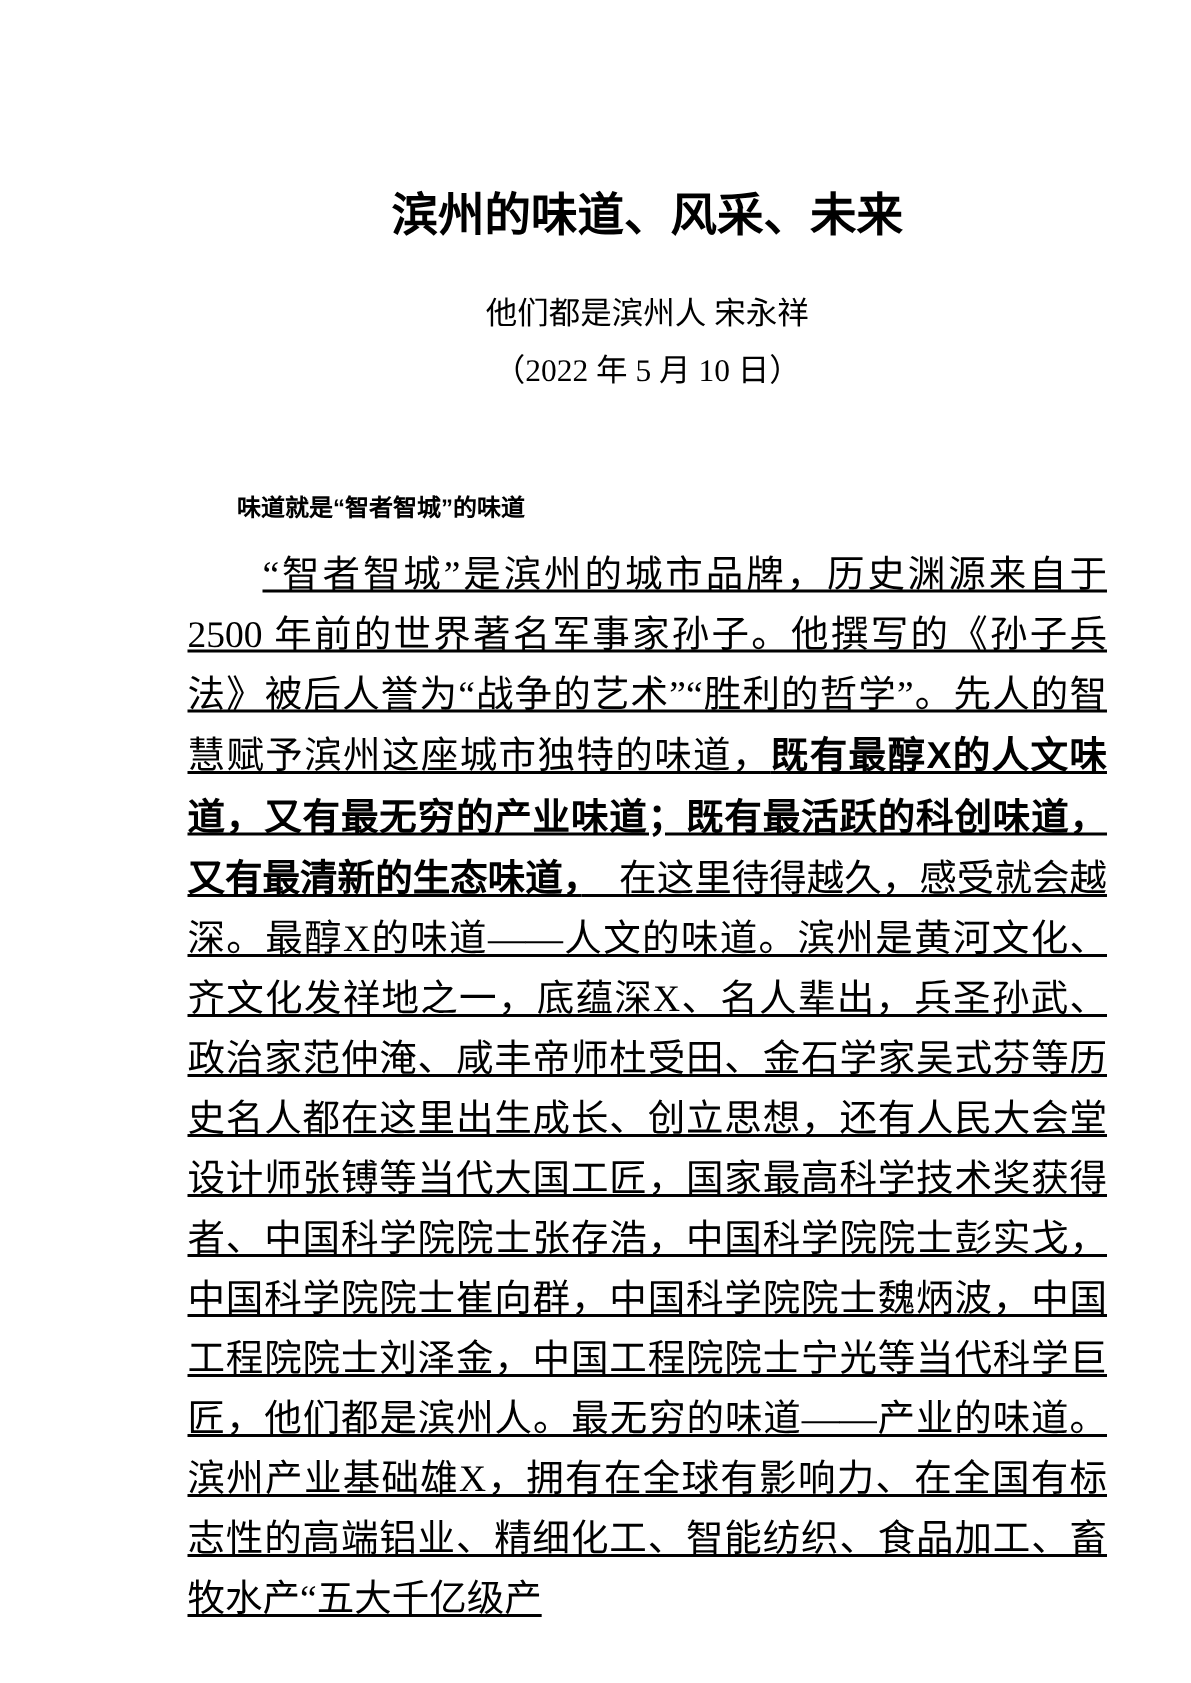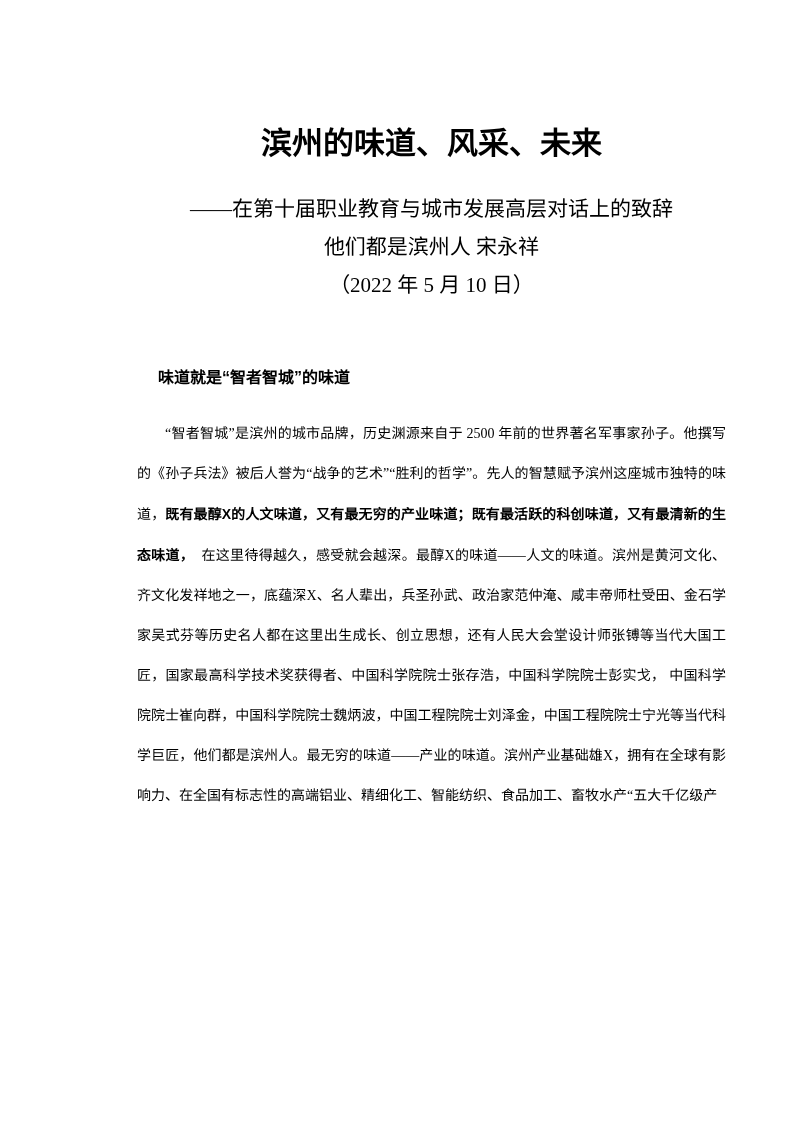--- a/index.html
+++ b/index.html
@@ -39,40 +39,40 @@
   }
   .section-heading {
     margin: 54px 0 0 0;
     text-indent: 37px;
     font-size: 16px;
     line-height: 40px;
     font-weight: 700;
     font-family: "Liberation Sans", "DejaVu Sans", sans-serif;
   }
   .body-paragraph {
-    margin: 16px;
-    font-size: 14px;
+    margin: 4px;
+    font-size: 25px;
     line-height: 40px;
     text-align: justify;
     text-indent: 2em;
     font-family: "Liberation Serif", "DejaVu Serif", serif;
+    text-decoration: underline;
   }
   .body-paragraph .run-bold {
     font-weight: 700;
     font-family: "Liberation Sans", "DejaVu Sans", sans-serif;
   }
 </style>
 </head>
 <body>
 
 <div class="page">
 
   <h1 class="doc-title">滨州的味道、风采、未来</h1>
 
-  <p class="doc-subtitle">——在第十届职业教育与城市发展高层对话上的致辞</p>
 
   <p class="doc-byline">他们都是滨州人 宋永祥</p>
 
   <p class="doc-dateline">（2022 年 5 月 10 日）</p>
 
   <h2 class="section-heading">味道就是“智者智城”的味道</h2>
 
   <p class="body-paragraph"><span>“智者智城”是滨州的城市品牌，历史渊源来自于 2500 年前的世界著名军事家孙子。他撰写的《孙子兵法》被后人誉为“战争的艺术”“胜利的哲学”。先人的智慧赋予滨州这座城市独特的味道，</span><span class="run-bold">既有最醇X的人文味道，又有最无穷的产业味道；既有最活跃的科创味道，又有最清新的生态味道，</span><span>　在这里待得越久，感受就会越深。最醇X的味道——人文的味道。滨州是黄河文化、齐文化发祥地之一，底蕴深X、名人辈出，兵圣孙武、政治家范仲淹、咸丰帝师杜受田、金石学家吴式芬等历史名人都在这里出生成长、创立思想，还有人民大会堂设计师张镈等当代大国工匠，国家最高科学技术奖获得者、中国科学院院士张存浩，中国科学院院士彭实戈， 中国科学院院士崔向群，中国科学院院士魏炳波，中国工程院院士刘泽金，中国工程院院士宁光等当代科学巨匠，他们都是滨州人。最无穷的味道——产业的味道。滨州产业基础雄X，拥有在全球有影响力、在全国有标志性的高端铝业、精细化工、智能纺织、食品加工、畜牧水产“五大千亿级产</span></p>
 
 </div>

